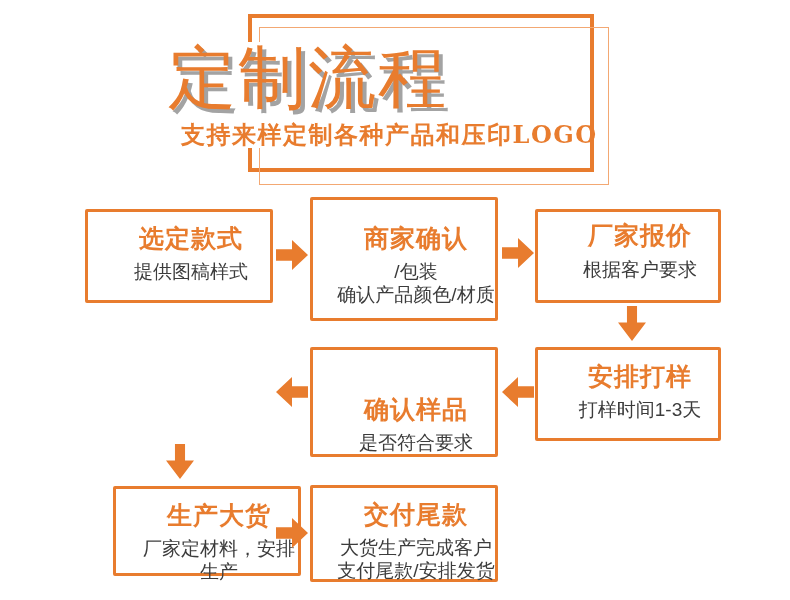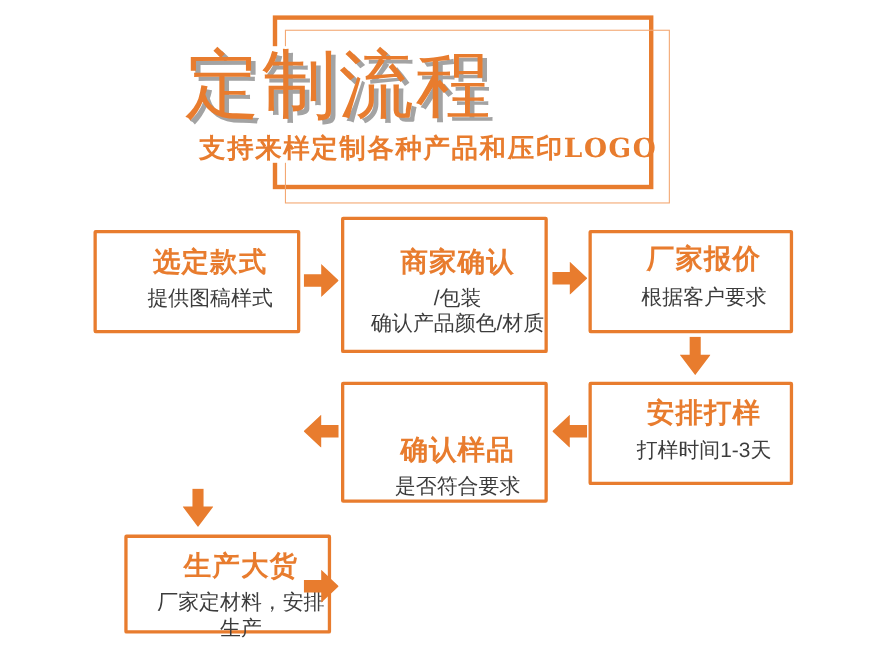--- a/index.html
+++ b/index.html
@@ -141,14 +141,21 @@
   <div class="box" style="left:85px;top:486px;width:188px;height:90px;margin-left:28px;">
     <div class="box-title">生产大货</div>
     <div class="box-desc">
       <div class="line">厂家定材料，安排</div>
       <div class="line">生产</div>
     </div>
   </div>
 
   <div class="arrow arrow-right" style="left:276px;top:518px;"></div>
 
+  <div class="box" style="left:310px;top:485px;width:188px;height:97px;">
+    <div class="box-title">交付尾款</div>
+    <div class="box-desc">
+      <div class="line">大货生产完成客户</div>
+      <div class="line">支付尾款/安排发货</div>
+    </div>
+  </div>
 
 </div>
 
 </body></html>

